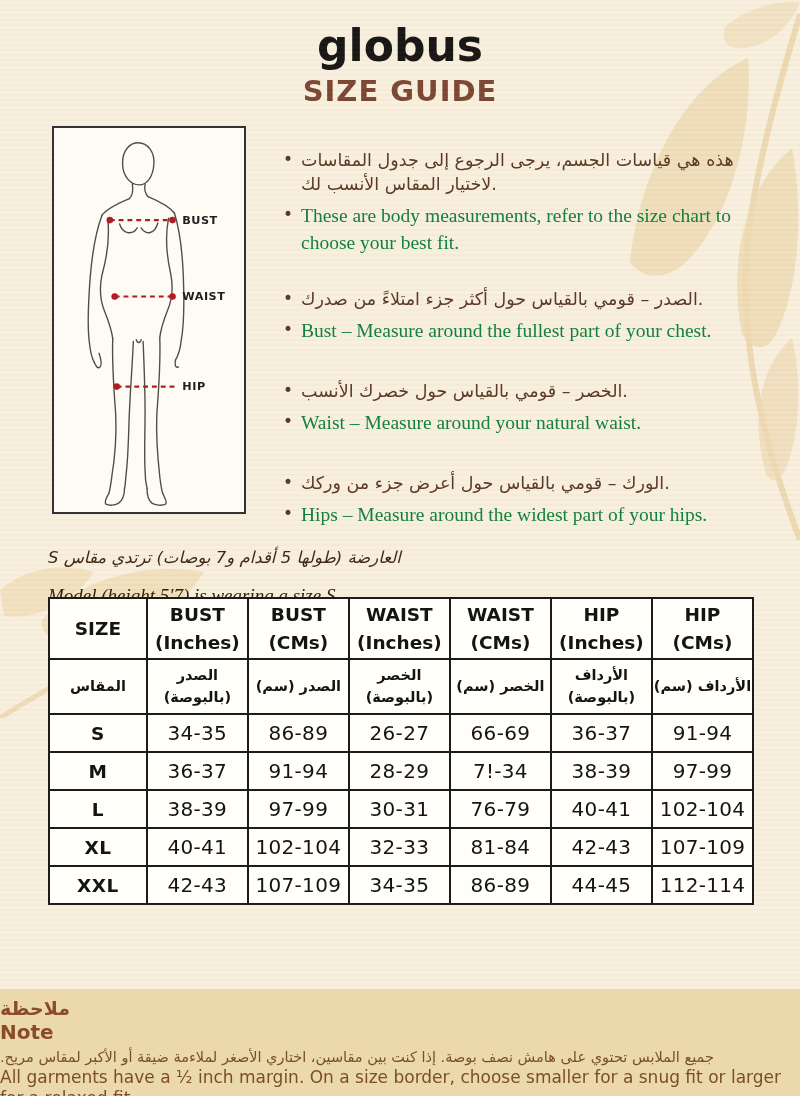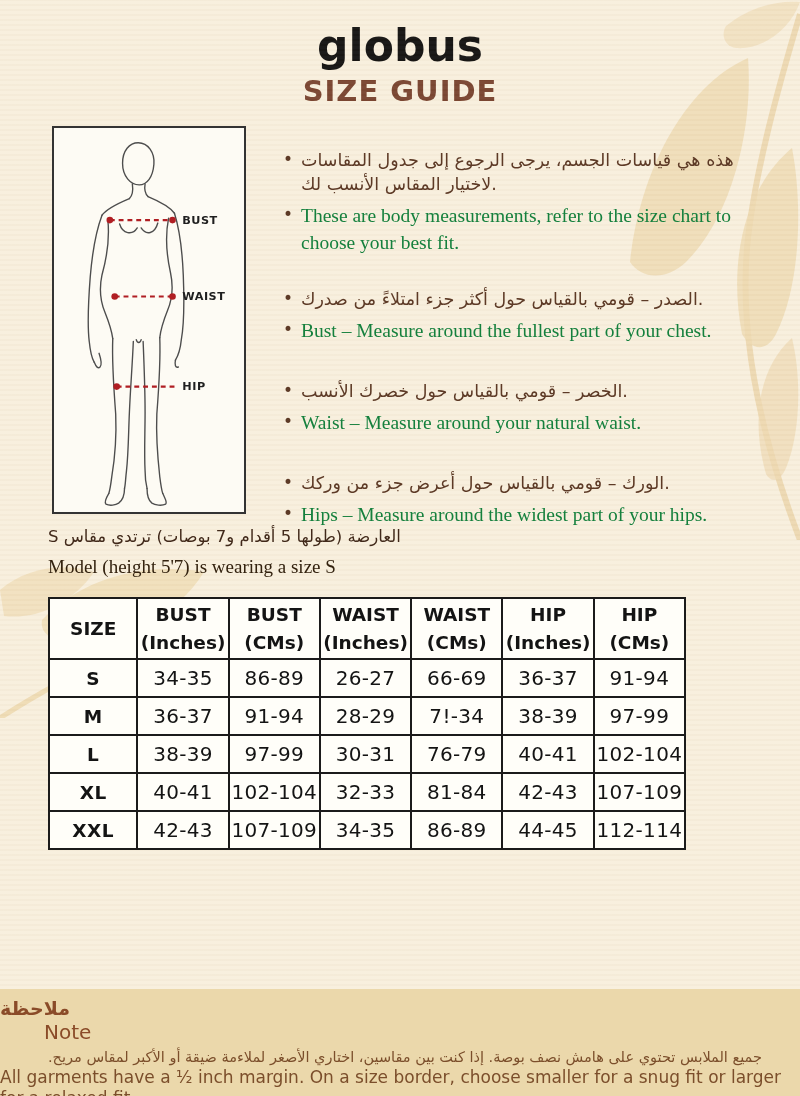--- a/index.html
+++ b/index.html
@@ -40,52 +40,52 @@
   }
   .bullets li{display:flex;align-items:flex-start;margin:0 0 7px 0;}
   .bullets li .dot{flex:0 0 auto;width:18px;color:#5d3a26;font-size:17px;line-height:1.4;}
   .bullets li .txt{flex:1 1 auto;line-height:1.38;}
   .bullets li.ar .txt{font-family:"DejaVu Sans",sans-serif;font-size:17.5px;color:#5d3a26;}
   .bullets li.en .txt{font-family:"Liberation Serif","DejaVu Serif",serif;font-size:19.5px;color:#15803d;}
   .bullets li.gap{margin-bottom:30px;}
   .bullets li.gap2{margin-bottom:34px;}
 
   
-  .model-note{position:absolute;left:48px;top:527px;z-index:2;}
+  .model-note{position:absolute;left:48px;top:548px;z-index:2;font-style:italic;}
   .model-note .ar{
     direction:rtl;text-align:left;display:inline-block;
     font-family:"DejaVu Sans",sans-serif;font-size:16.5px;color:#41291a;
   }
   .model-note .en{
-    font-family:"Liberation Serif","DejaVu Serif",serif;font-size:19px;color:#33220f;margin-top:10px;
+    font-family:"Liberation Serif","DejaVu Serif",serif;font-size:19px;color:#33220f;margin-top:18px;
   }
 
   
   .size-table{
-    position:absolute;left:48px;top:597px;width:638px;z-index:2;
+    position:absolute;left:48px;top:597px;width:706px;z-index:2;
     border-collapse:collapse;table-layout:fixed;
     font-family:"DejaVu Sans",sans-serif;color:#141414;padding-left:20px;
   }
   .size-table td{
     border:2px solid #1b1b1b;background:#fffef9;text-align:center;vertical-align:middle;
     padding:0;
   }
   .size-table tr.h-en td{height:59px;font-size:18.5px;font-weight:700;line-height:1.5;}
   .size-table tr.h-ar td{height:53px;font-size:14.5px;font-weight:700;line-height:1.45;direction:rtl;}
   .size-table tr.data td{height:36px;font-size:20px;letter-spacing:.3px;}
   .size-table tr.data td.size-c{font-weight:700;font-size:18.5px;letter-spacing:.5px;}
 
   
   .note-band{
     position:absolute;left:0;top:989px;width:800px;height:107px;background:#ebd8ab;z-index:2;
     text-align:left;box-sizing:border-box;padding-top:8px;
   }
   .note-band .t-ar{font-size:19px;font-weight:700;color:#8a4b28;line-height:1.2;}
-  .note-band .t-en{font-size:20px;font-weight:400;color:#8a4b28;line-height:1.25;padding-left:44px;}
-  .note-band .b-ar{direction:rtl;font-size:14.5px;color:#7b4e2b;line-height:1.4;margin-top:2px;padding-left:48px;}
+  .note-band .t-en{font-size:20px;font-weight:700;color:#8a4b28;line-height:1.25;}
+  .note-band .b-ar{direction:rtl;font-size:14.5px;color:#7b4e2b;line-height:1.4;margin-top:2px;}
   .note-band .b-en{font-size:17px;color:#7b4e2b;line-height:1.25;}
 </style>
 </head>
 <body>
 
 <div id="page">
 
   <svg class="decor" style="top:0;right:0;width:310px;height:540px;" viewBox="0 0 310 540">
     <path d="M310,540 C268,430 248,330 258,238 C266,168 288,88 310,14" fill="none" stroke="#e9d2a4" stroke-width="6" opacity="0.75"></path>
     <path d="M140,262 C148,180 190,88 258,58 C263,120 246,212 196,262 C176,281 151,279 140,262 Z" fill="#eed9b2" opacity="0.8"></path>
@@ -199,20 +199,29 @@
     <tbody id="size-table-body">
         <tr class="h-en">
           <td>SIZE</td>
           <td>BUST<br>(Inches)</td>
           <td>BUST<br>(CMs)</td>
           <td>WAIST<br>(Inches)</td>
           <td>WAIST<br>(CMs)</td>
           <td>HIP<br>(Inches)</td>
           <td>HIP<br>(CMs)</td>
         </tr>
+        <tr class="h-ar">
+          <td>المقاس</td>
+          <td>الصدر<br>(بالبوصة)</td>
+          <td>الصدر (سم)</td>
+          <td>الخصر<br>(بالبوصة)</td>
+          <td>الخصر (سم)</td>
+          <td>الأرداف<br>(بالبوصة)</td>
+          <td>الأرداف (سم)</td>
+        </tr>
         <tr class="data">
           <td class="size-c">S</td>
           <td class="num-c">34-35</td>
           <td class="num-c">86-89</td>
           <td class="num-c">26-27</td>
           <td class="num-c">66-69</td>
           <td class="num-c">36-37</td>
           <td class="num-c">91-94</td>
         </tr>
         <tr class="data">

